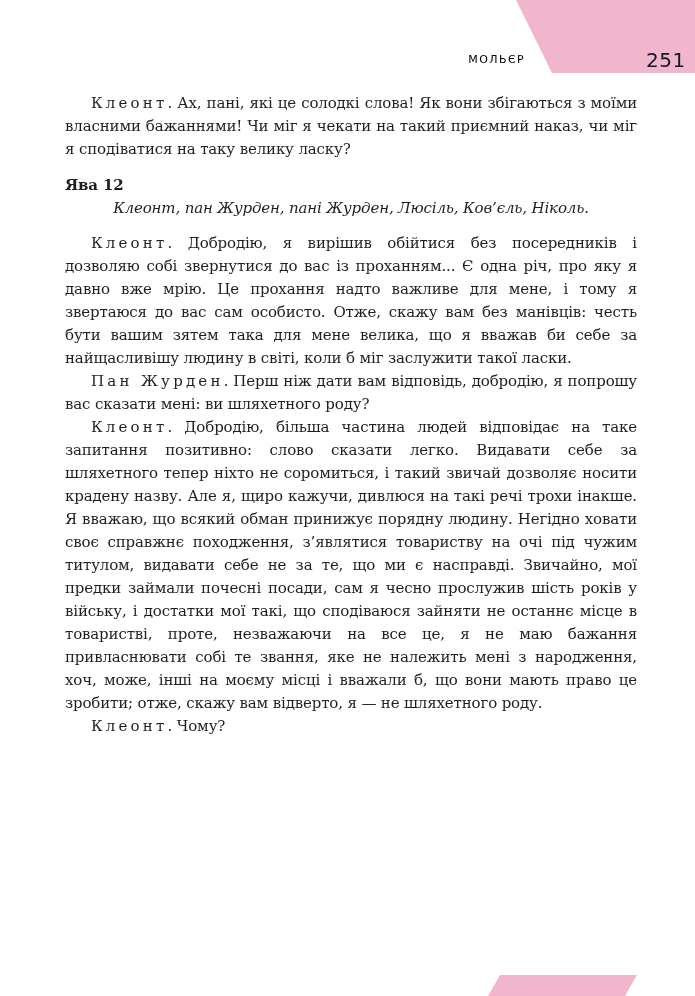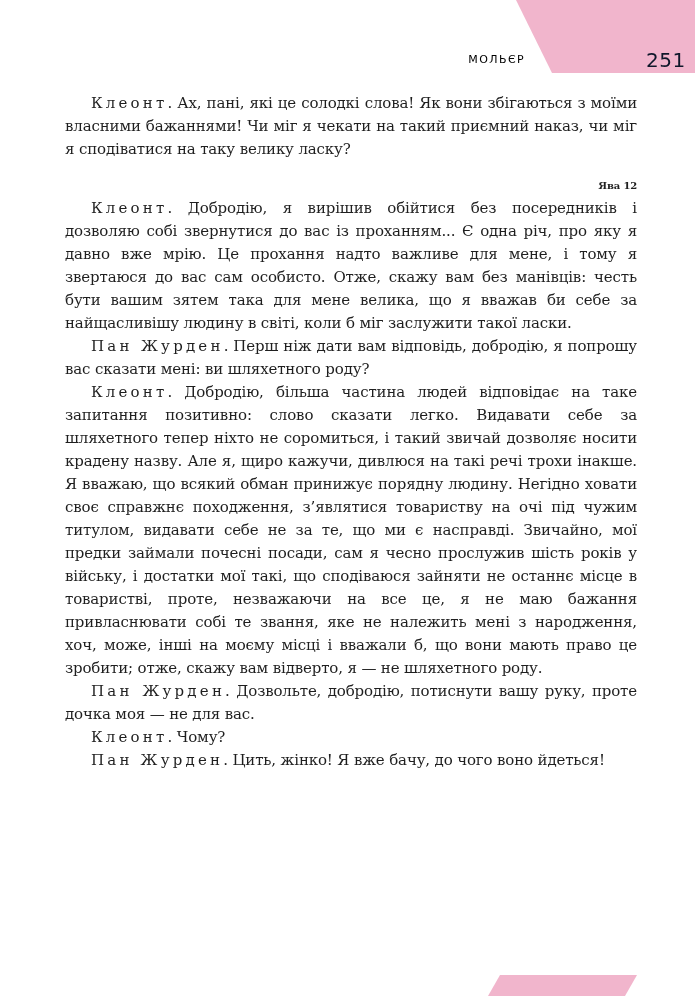--- a/index.html
+++ b/index.html
@@ -53,23 +53,23 @@
     width: 572px;
     font-size: 15px;
     line-height: 23px;
     letter-spacing: -0.15px;
     text-align: justify;
   }
   .para { margin: 0; text-indent: 26px; }
   .speaker { letter-spacing: 3.2px; }
   .scene-title {
     margin: 13px 0 0 0;
-    font-size: 10px;
+    font-size: 15px;
     font-weight: bold;
-    text-align: right;
+    text-align: left;
     text-indent: 0;
   }
   .cast {
     margin: 0 0 12px 0;
     font-style: italic;
     text-align: center;
     text-indent: 0;
   }
 </style>
 </head>
@@ -84,27 +84,26 @@
   <div class="running-head">МОЛЬЄР</div>
 
   <div class="content">
 
     <div>
         <p class="para"><span class="speaker">Клеонт</span>. Ах, пані, які це солодкі слова! Як вони збігаються з моїми власними бажаннями! Чи міг я чекати на такий приємний наказ, чи міг я сподіватися на таку велику ласку?</p>
       </div>
 
     <p class="para scene-title">Ява 12</p>
 
+    <p class="para cast">Клеонт, пан Журден, пані Журден, Люсіль, Ков’єль, Ніколь.</p>
 
     <div>
         <p class="para"><span class="speaker">Клеонт</span>. Добродію, я вирішив обійтися без посередників і дозволяю собі звернутися до вас із проханням... Є одна річ, про яку я давно вже мрію. Це прохання надто важливе для мене, і тому я звертаюся до вас сам особисто. Отже, скажу вам без манівців: честь бути вашим зятем така для мене велика, що я вважав би себе за найщасливішу людину в світі, коли б міг заслужити такої ласки.</p>
         <p class="para"><span class="speaker">Пан Журден</span>. Перш ніж дати вам відповідь, добродію, я попрошу вас сказати мені: ви шляхетного роду?</p>
         <p class="para"><span class="speaker">Клеонт</span>. Добродію, більша частина людей відповідає на таке запитання позитивно: слово сказати легко. Видавати себе за шляхетного тепер ніхто не соромиться, і такий звичай дозволяє носити крадену назву. Але я, щиро кажучи, дивлюся на такі речі трохи інакше. Я вважаю, що всякий обман принижує порядну людину. Негідно ховати своє справжнє походження, з’являтися товариству на очі під чужим титулом, видавати себе не за те, що ми є насправді. Звичайно, мої предки займали почесні посади, сам я чесно прослужив шість років у війську, і достатки мої такі, що сподіваюся зайняти не останнє місце в товаристві, проте, незважаючи на все це, я не маю бажання привласнювати собі те звання, яке не належить мені з народження, хоч, може, інші на моєму місці і вважали б, що вони мають право це зробити; отже, скажу вам відверто, я — не шляхетного роду.</p>
-        <p class="para"><span class="speaker">Пан Журден</span>. Дозвольте, добродію, потиснути вашу руку, проте дочка моя — не для вас.</p>
         <p class="para"><span class="speaker">Клеонт</span>. Чому?</p>
-        <p class="para"><span class="speaker">Пан Журден</span>. Цить, жінко! Я вже бачу, до чого воно йдеться!</p>
       </div>
 
   </div>
 
   <div class="footer-bar"></div>
 
 </div>
 
 </body></html>

